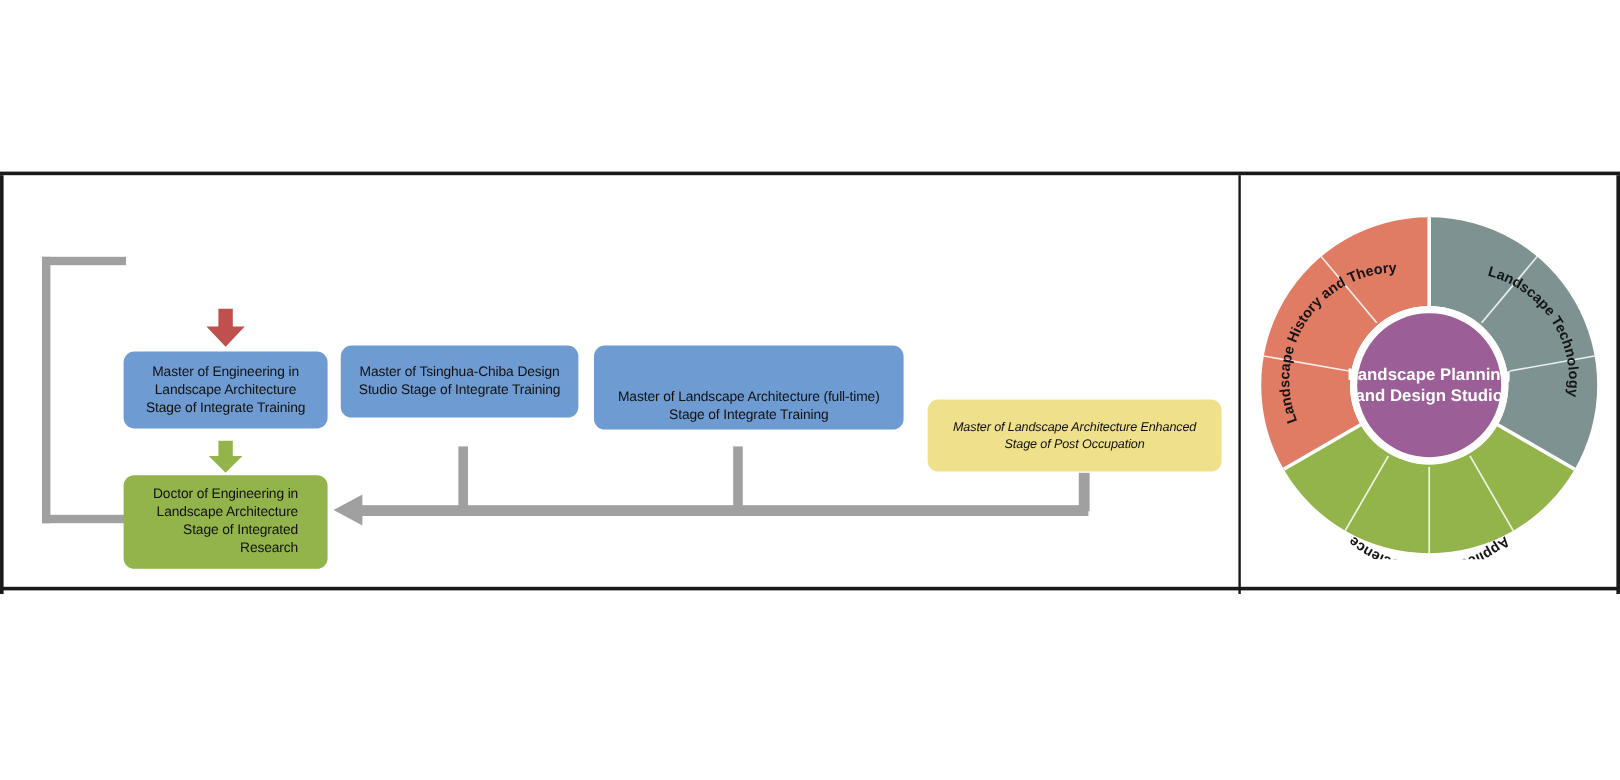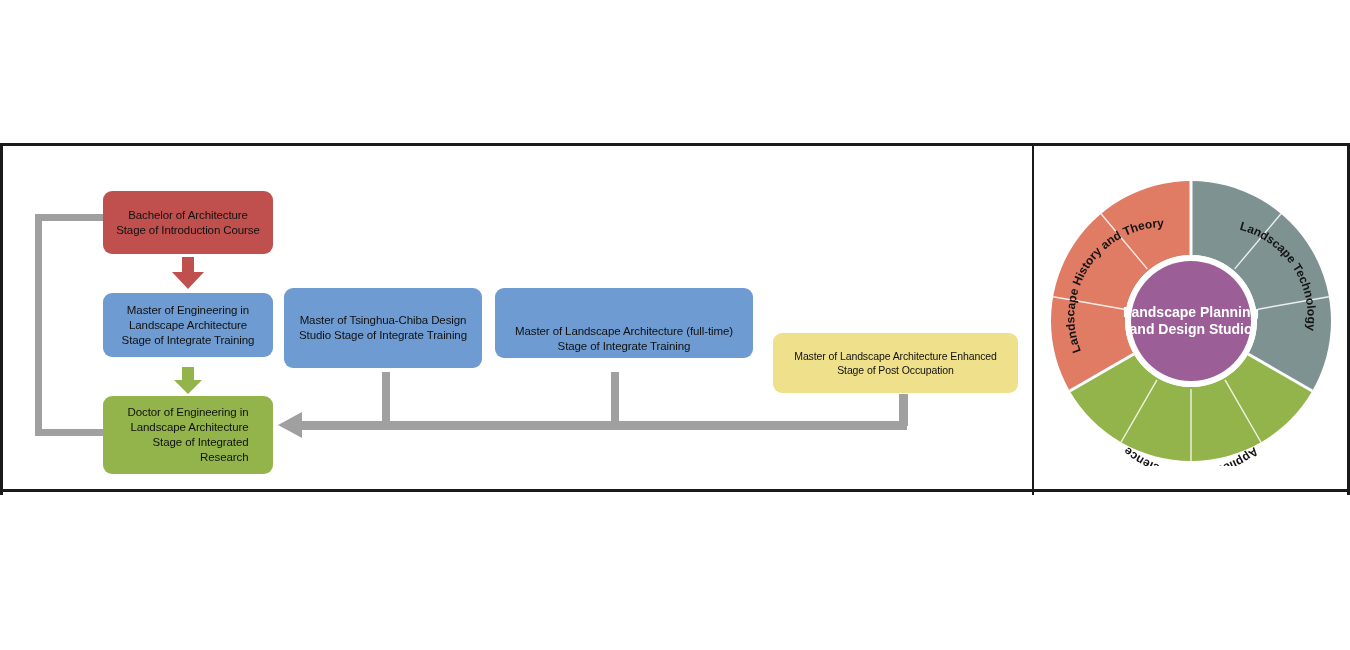--- a/index.html
+++ b/index.html
@@ -64,23 +64,23 @@
   }
 
   .node-label {
     display: block;
     white-space: pre-line;
   }
 
   
   #node-bachelor   { left: 100px; top: 45px;  width: 170px; height: 63px;  background: #C0504D; }
   #node-meng       { left: 100px; top: 147px; width: 170px; height: 64px;  background: #6E9BD1; }
-  #node-tsinghua   { left: 281px; top: 142px; width: 198px; height: 80px;  background: #6E9BD1; }
+  #node-tsinghua   { left: 281px; top: 142px; width: 198px; height: 60px;  background: #6E9BD1; }
   #node-mla        { left: 492px; top: 142px; width: 258px; height: 70px;  background: #6E9BD1; align-items: flex-end; }
-  #node-enhanced   { left: 770px; top: 187px; width: 245px; height: 60px;  background: #EFE08C; }
+  #node-enhanced   { left: 770px; top: 187px; width: 245px; height: 60px;  background: #EFE08C; font-style: italic; }
   #node-doctor     { left: 100px; top: 250px; width: 170px; height: 78px;  background: #93B44A; text-align: right; }
 
   #node-enhanced .node-label { font-size: 10.5px; line-height: 14px; }
   #node-mla .node-label,
   #node-tsinghua .node-label { font-size: 11.5px; }
 
   
   .conn { position: absolute; background: #A0A0A0; }
 
   
@@ -166,24 +166,20 @@
     <div class="conn" id="drop-enhanced" style="background: rgb(160, 160, 160);"></div>
 
     <svg id="arrow-bachelor-meng" viewBox="0 0 34 33">
       <polygon points="11,0 23,0 23,15 33,15 17,32 1,15 11,15" fill="#C0504D"></polygon>
     </svg>
 
     <svg id="arrow-meng-doctor" viewBox="0 0 30 28">
       <polygon points="9,0 21,0 21,13 29,13 15,27 1,13 9,13" fill="#93B44A"></polygon>
     </svg>
 
-    <div class="node" id="node-bachelor" style="background: rgb(192, 80, 77);">
-      <span class="node-label">Bachelor of Architecture
-Stage of Introduction Course</span>
-    </div>
 
     <div class="node" id="node-meng" style="background: rgb(110, 155, 209);">
       <span class="node-label">Master of Engineering in
 Landscape Architecture
 Stage of Integrate Training</span>
     </div>
 
     <div class="node" id="node-tsinghua" style="background: rgb(110, 155, 209);">
       <span class="node-label">Master of Tsinghua-Chiba Design
 Studio Stage of Integrate Training</span>

